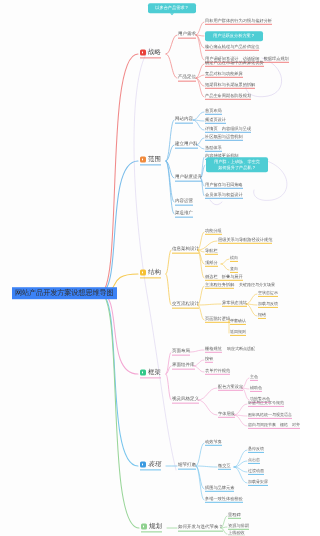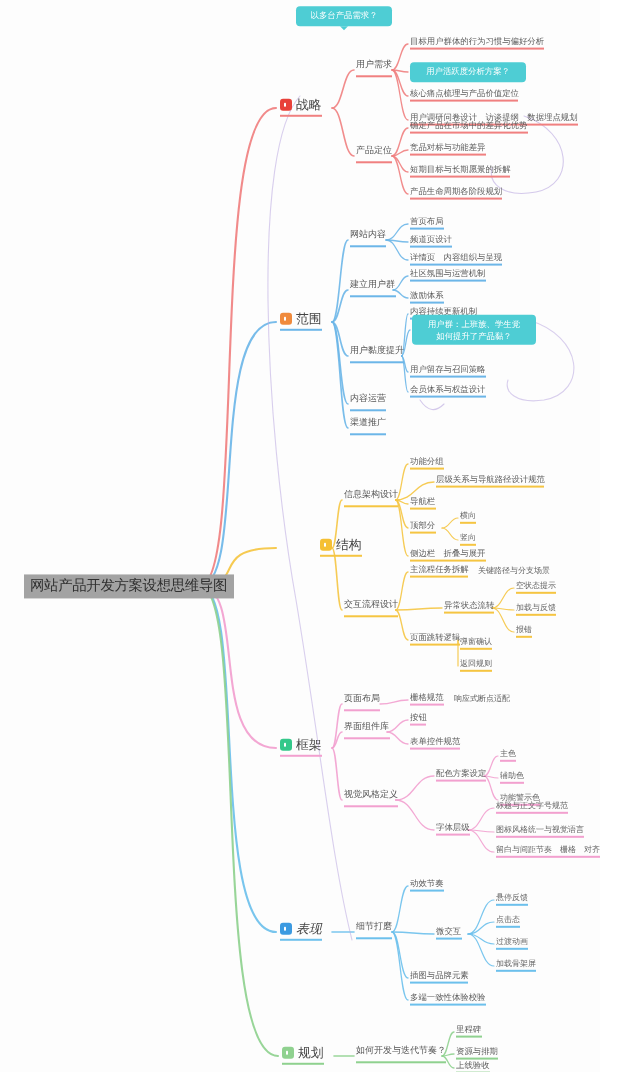--- a/index.html
+++ b/index.html
@@ -23,21 +23,21 @@
     line-height: 1.05;
     color: #3d3d3d;
     transform: translateY(-50%);
   }
   
   .root {
     font-size: 7.2px;
     color: #2f2f2f;
     letter-spacing: -0.15px;
     padding: 2px 3px;
-    background: #a3a3a3;
+    background: #3b82f6;
   }
   
   .l1 {
     font-size: 6.4px;
     color: #444;
     display: flex;
     align-items: center;
     gap: 2px;
     padding-bottom: 1.5px;
   }
@@ -196,21 +196,21 @@
     <div class="node l3 ul" style="left: 205px; top: 130px; border-bottom-color: rgb(108, 182, 232); border-bottom-width: 0.6px;">详情页　内容组织与呈现</div>
     <div class="node l2 ul" style="left: 175px; top: 145px; border-bottom-color: rgb(108, 182, 232); border-bottom-width: 0.7px;">建立用户群</div>
     <div class="node l3 ul" style="left: 205px; top: 138px; border-bottom-color: rgb(108, 182, 232); border-bottom-width: 0.6px;">社区氛围与运营机制</div>
     <div class="node l3 ul" style="left: 205px; top: 149px; border-bottom-color: rgb(108, 182, 232); border-bottom-width: 0.6px;">激励体系</div>
     <div class="node l2 ul" style="left: 175px; top: 178px; border-bottom-color: rgb(108, 182, 232); border-bottom-width: 0.7px;">用户黏度提升</div>
     <div class="node l3 ul" style="left: 205px; top: 157px; border-bottom-color: rgb(108, 182, 232); border-bottom-width: 0.6px;">内容持续更新机制</div>
     <div class="node l3 ul" style="left: 205px; top: 186px; border-bottom-color: rgb(108, 182, 232); border-bottom-width: 0.6px;">用户留存与召回策略</div>
     <div class="node l3 ul" style="left: 205px; top: 196px; border-bottom-color: rgb(108, 182, 232); border-bottom-width: 0.6px;">会员体系与权益设计</div>
     <div class="node l2 ul" style="left: 175px; top: 202px; border-bottom-color: rgb(108, 182, 232); border-bottom-width: 0.7px;">内容运营</div>
     <div class="node l2 ul" style="left: 175px; top: 214px; border-bottom-color: rgb(108, 182, 232); border-bottom-width: 0.7px;">渠道推广</div>
-    <div class="node l1" style="left: 140px; top: 274px; border-bottom: 0.9px solid rgb(245, 197, 66); margin-left: 20px;">
+    <div class="node l1" style="left: 140px; top: 274px; border-bottom: 0.9px solid rgb(245, 197, 66);">
       <span class="badge" style="background: rgb(245, 192, 51);"></span>
       <span>结构</span>
     </div>
     <div class="node l2 ul" style="left: 172px; top: 250px; border-bottom-color: rgb(245, 197, 66); border-bottom-width: 0.7px;">信息架构设计</div>
     <div class="node l3 ul" style="left: 205px; top: 232px; border-bottom-color: rgb(245, 197, 66); border-bottom-width: 0.6px;">功能分组</div>
     <div class="node l3 ul" style="left: 218px; top: 241px; border-bottom-color: rgb(245, 197, 66); border-bottom-width: 0.6px;">层级关系与导航路径设计规范</div>
     <div class="node l3 ul" style="left: 205px; top: 252px; border-bottom-color: rgb(245, 197, 66); border-bottom-width: 0.6px;">导航栏</div>
     <div class="node l3 ul" style="left: 205px; top: 264px; border-bottom-color: rgb(245, 197, 66); border-bottom-width: 0.6px;">顶部分</div>
     <div class="node l4 ul" style="left: 230px; top: 259px; border-bottom-color: rgb(245, 197, 66); border-bottom-width: 0.55px;">横向</div>
     <div class="node l4 ul" style="left: 230px; top: 270px; border-bottom-color: rgb(245, 197, 66); border-bottom-width: 0.55px;">竖向</div>

